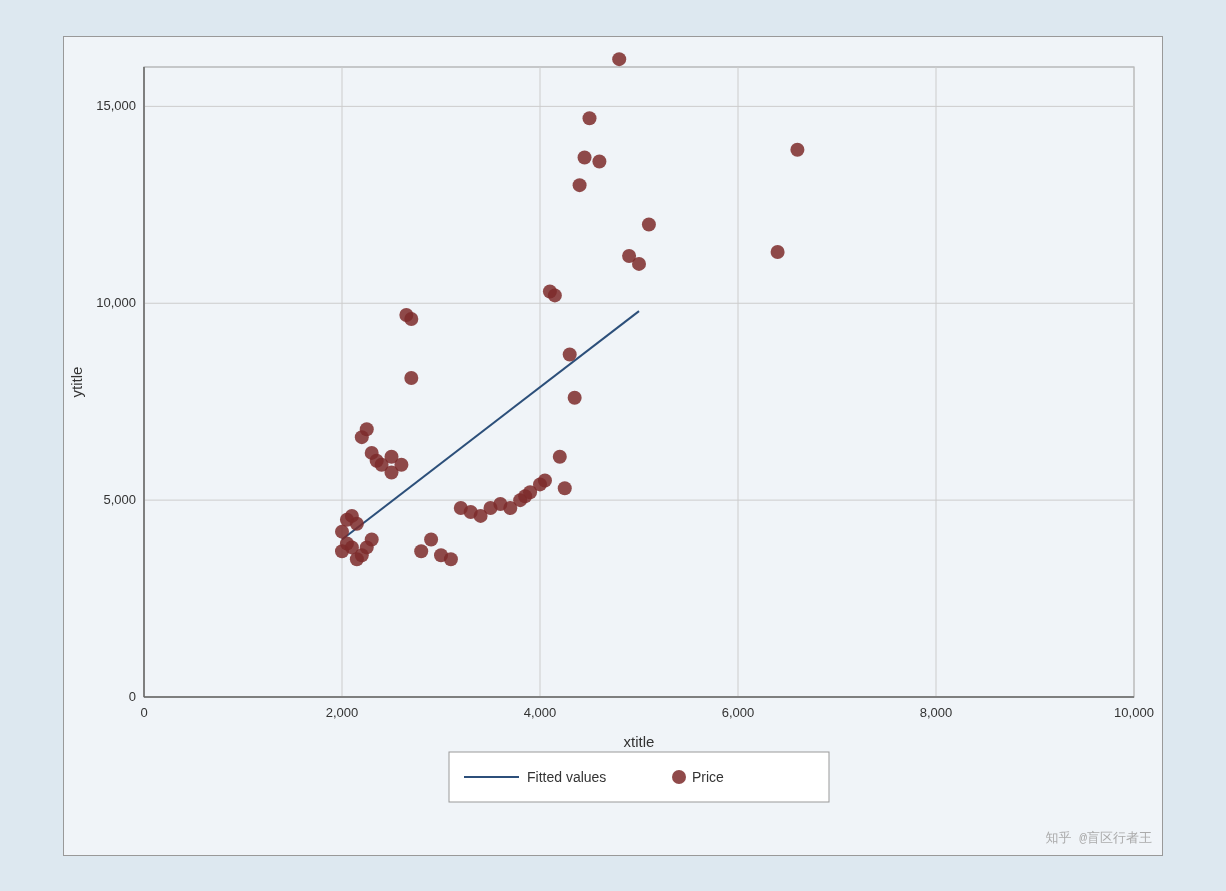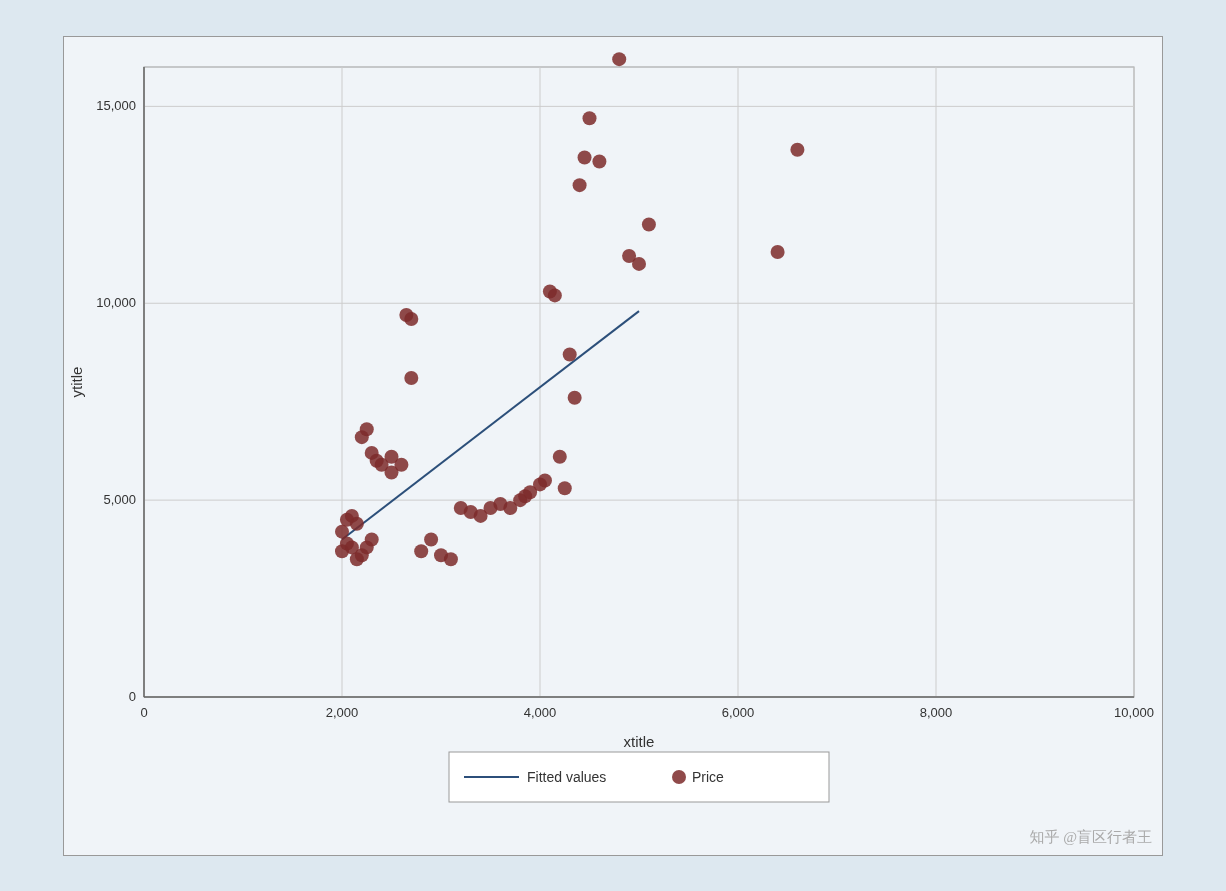--- a/index.html
+++ b/index.html
@@ -29,23 +29,23 @@
       height: 820px;
     }
     svg {
       position: absolute;
       top: 0; left: 0;
     }
     .watermark {
       position: absolute;
       bottom: 8px;
       right: 10px;
-      font-size: 15px;
+      font-size: 13px;
       color: #aaa;
-      font-family: Liberation Serif, serif;
+      font-family: Liberation Mono, monospace;
     }
   </style>
 </head>
 <body>
 
 <div class="chart-container">
   <div class="chart-inner">
     <svg id="main-chart" width="1100" height="820">
         <rect x="80" y="30" width="990" height="630" fill="#f0f4f8" stroke="#999" stroke-width="1"></rect>
         <line x1="80" y1="660" x2="1070" y2="660" stroke="#ccc" stroke-width="1"></line>

